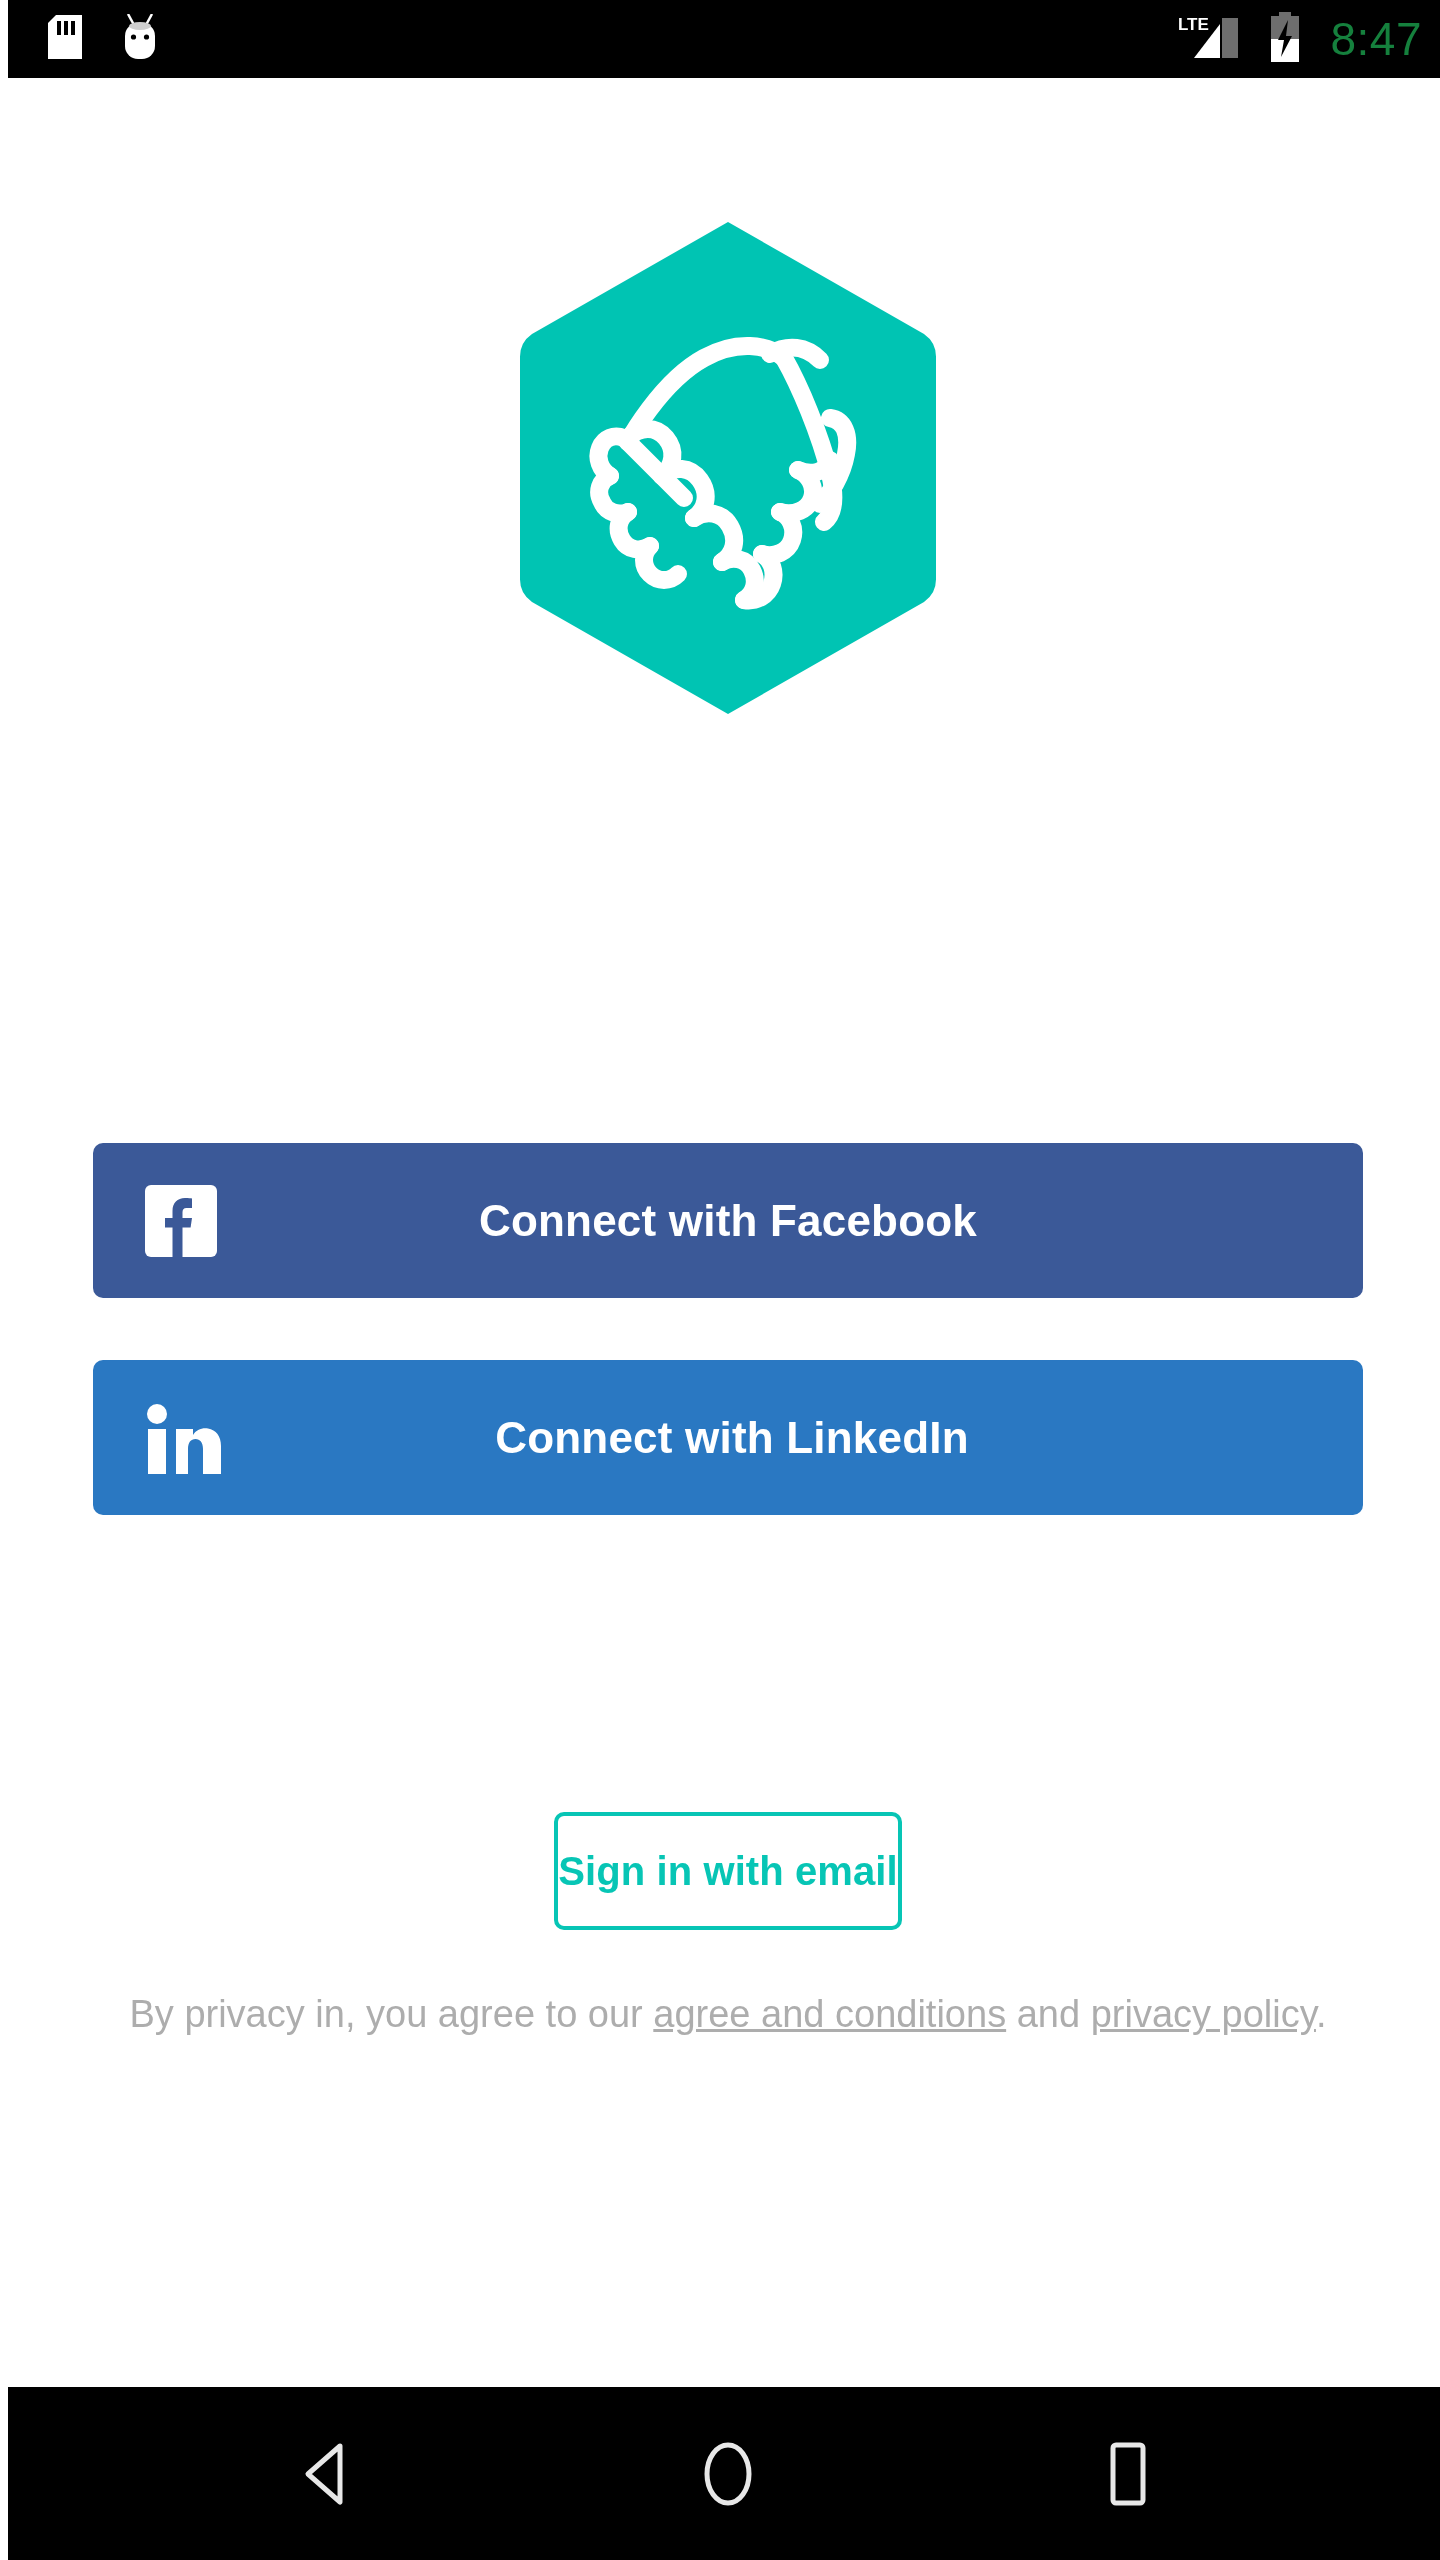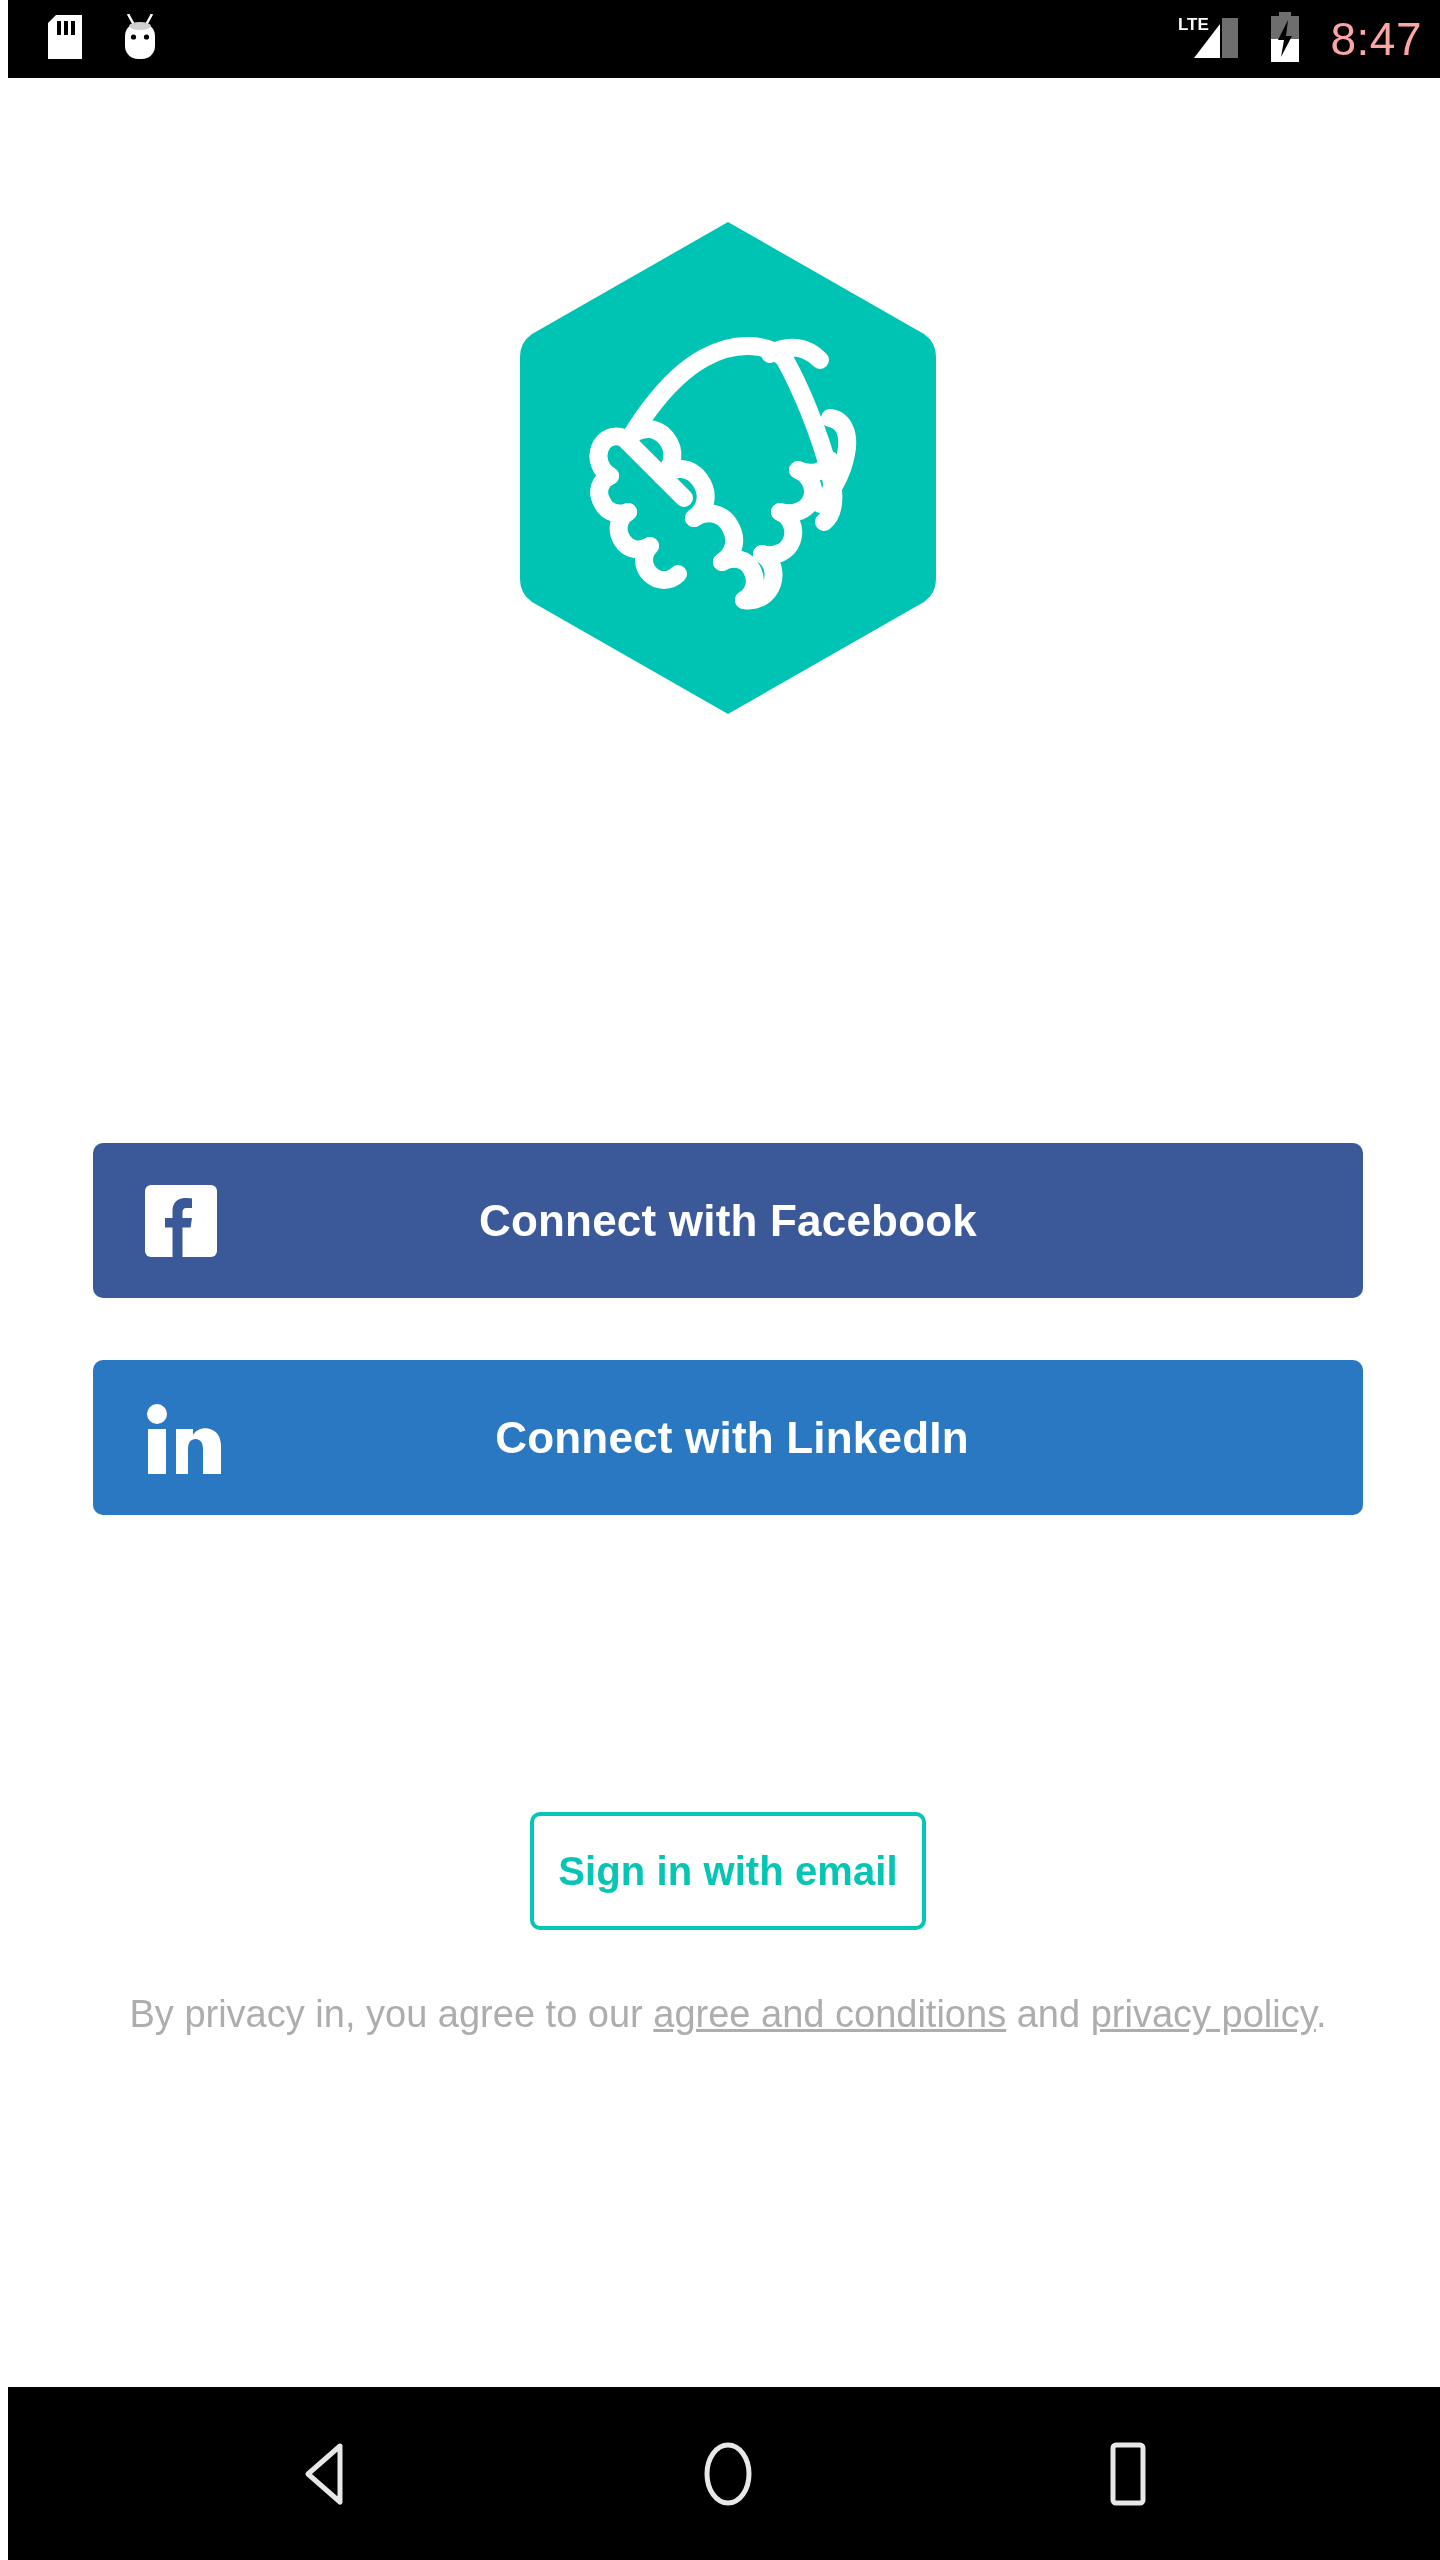--- a/index.html
+++ b/index.html
@@ -22,21 +22,21 @@
     height:78px;
     background:#000000;
     display:flex; align-items:center;
     padding:0 26px 0 40px;
     flex:0 0 78px;
   }
   .status-left { display:flex; align-items:center; gap:38px; }
   .status-spacer { flex:1 1 auto; }
   .status-right { display:flex; align-items:center; gap:22px; }
   .status-clock {
-    color:#fca5a5;
+    color:#15803d;
     font-size:46px;
     font-weight:400;
     letter-spacing:0.5px;
     line-height:1;
     margin-left:6px;
   }
   .sb-icon { display:block; }
 
   
   .content {
@@ -86,21 +86,21 @@
   }
   .btn-facebook { background:#3b5998; }
   .btn-linkedin { background:#2a78c2;padding-left:8px; }
 
   
   .email-btn {
     position:absolute;
     left:50%;
     transform:translateX(-50%);
     top:1734px;
-    width:396px; height:118px;
+    width:348px; height:118px;
     background:#ffffff;
     border:4px solid #07c5b5;
     border-radius:10px;
     display:flex; align-items:center; justify-content:center;
     cursor:pointer;
   }
   .email-btn-label {
     color:#07c5b5;
     font-size:40px;
     font-weight:bold;

